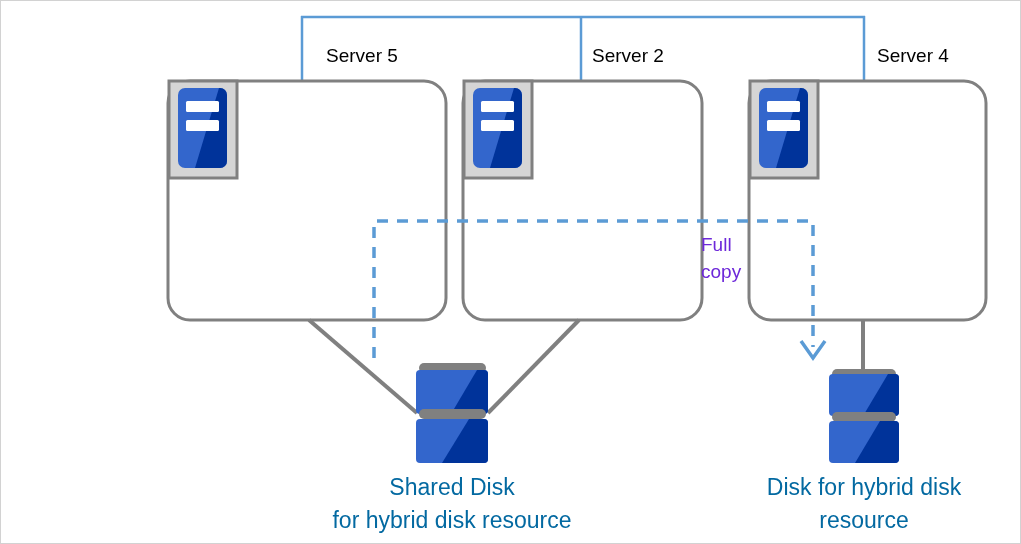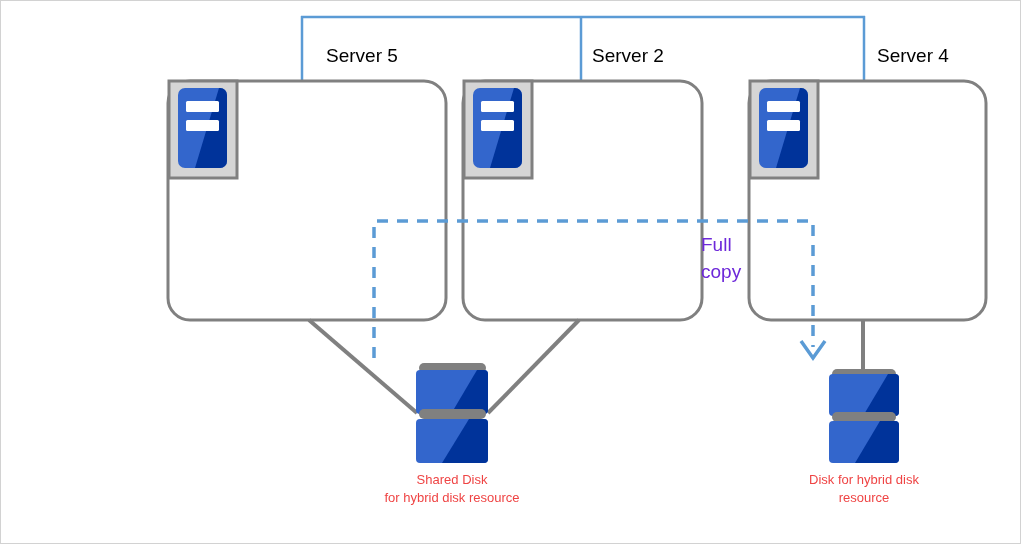--- a/index.html
+++ b/index.html
@@ -29,22 +29,22 @@
   }
   .srv-label {
     position: absolute;
     font-size: 19px;
     color: #000000;
     white-space: nowrap;
     line-height: 1;
   }
   .caption {
     position: absolute;
-    font-size: 13px;
-    color: #ef4444;
+    font-size: 23px;
+    color: #0369a1;
     text-align: center;
     line-height: 1.42;
     white-space: pre-line;
   }
   .fullcopy {
     position: absolute;
     font-size: 19px;
     color: #6d28d9;
     line-height: 1.42;
     white-space: pre-line;

